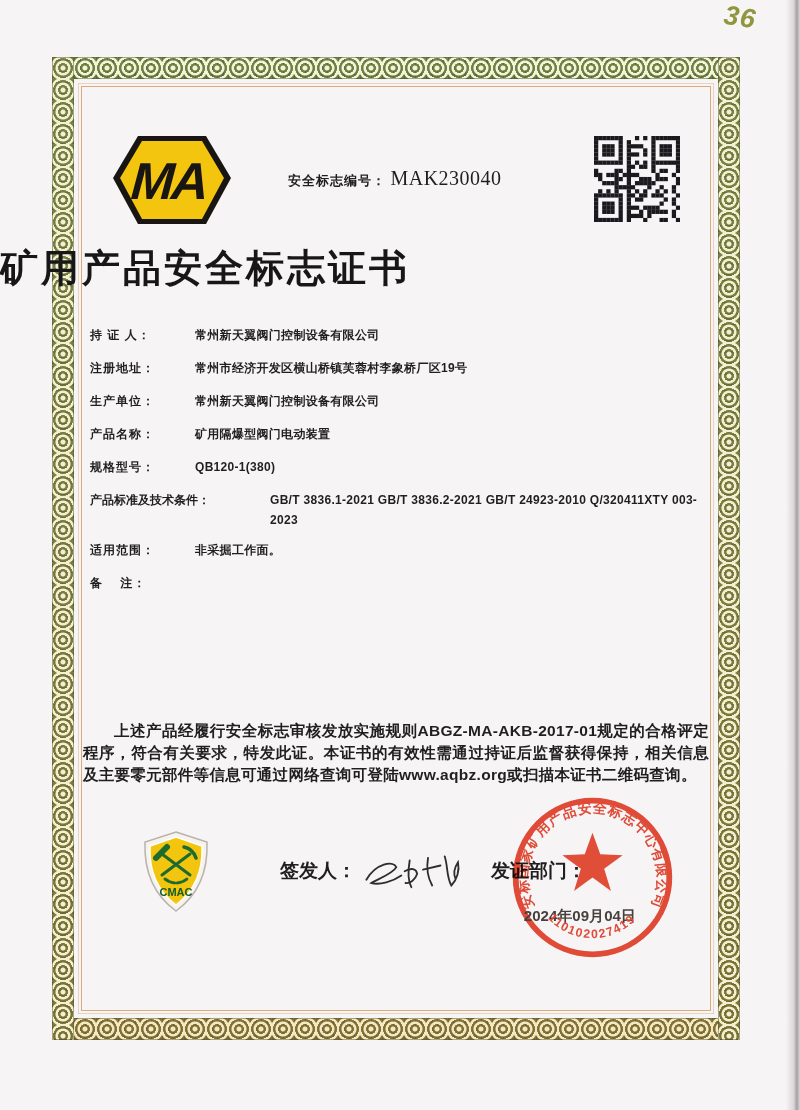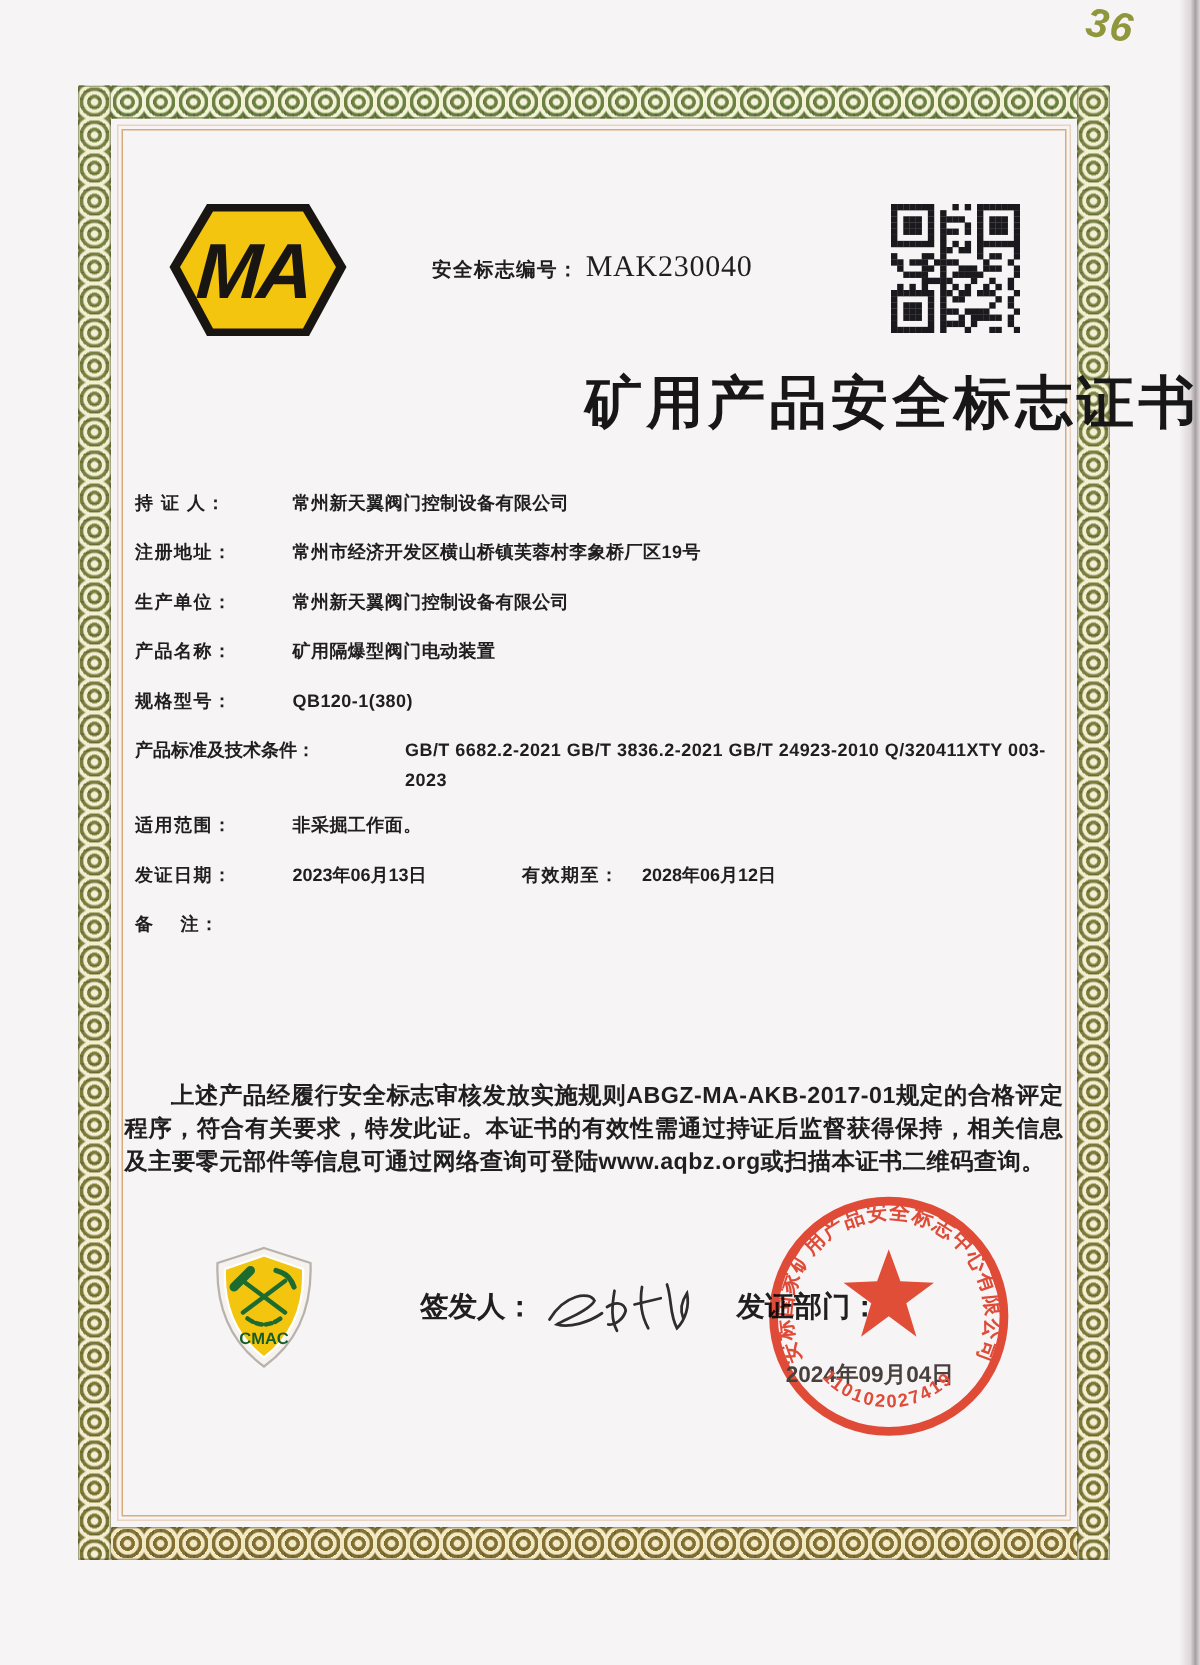--- a/index.html
+++ b/index.html
@@ -51,21 +51,21 @@
     position:absolute;left:81px;top:86px;width:628px;height:923px;
     border:1px solid #d9ab7a;outline:1px solid rgba(217,171,122,.45);outline-offset:2px;
   }
   
   .ma-logo{position:absolute;left:110px;top:133px;}
   .certno{position:absolute;left:288px;top:167px;white-space:nowrap;}
   .certno .cl{font-size:13px;font-weight:bold;letter-spacing:1px;}
   .certno .cv{font-family:"Liberation Serif",serif;font-size:20px;letter-spacing:.5px;}
   .qr{position:absolute;left:594px;top:136px;}
   .title{
-    position:absolute;left:0;top:243px;width:100%;text-align:right;
+    position:absolute;left:0;top:243px;width:100%;text-align:left;
     font-size:38px;font-weight:900;letter-spacing:3px;color:#171717;
   }
   
   .fields{position:absolute;left:90px;top:325px;width:622px;}
   .row{display:flex;margin-bottom:12px;font-weight:bold;font-size:12px;line-height:21px;}
   .row .lab{width:105px;flex:none;white-space:pre;letter-spacing:1px;}
   .row .val{flex:1;letter-spacing:.3px;}
   .row.wide .lab{width:180px;letter-spacing:0;}
   .row.wide{line-height:20px;margin-bottom:10px;}
   .row.dates .val1{width:153px;flex:none;}
@@ -352,32 +352,26 @@
     <div class="row">
         <span class="lab">产品名称：</span>
         <span class="val">矿用隔爆型阀门电动装置</span>
       </div>
     <div class="row">
         <span class="lab">规格型号：</span>
         <span class="val">QB120-1(380)</span>
       </div>
     <div class="row wide">
         <span class="lab">产品标准及技术条件：</span>
-        <span class="val">GB/T 6682.2-2021 GB/T 3836.2-2021 GB/T 24923-2010 Q/320411XTY 003-2023</span>
+        <span class="val">GB/T 3836.1-2021 GB/T 3836.2-2021 GB/T 24923-2010 Q/320411XTY 003-2023</span>
       </div>
     <div class="row">
         <span class="lab">适用范围：</span>
         <span class="val">非采掘工作面。</span>
       </div>
-    <div class="row dates">
-      <span class="lab">发证日期：</span>
-      <span class="val1">2023年06月13日</span>
-      <span class="lab2">有效期至：</span>
-      <span class="val2">2028年06月12日</span>
-    </div>
     <div class="row">
         <span class="lab">备    注：</span>
         <span class="val"></span>
       </div>
   </div>
 
   <div class="statement">上述产品经履行安全标志审核发放实施规则ABGZ-MA-AKB-2017-01规定的合格评定程序，符合有关要求，特发此证。本证书的有效性需通过持证后监督获得保持，相关信息及主要零元部件等信息可通过网络查询可登陆www.aqbz.org或扫描本证书二维码查询。</div>
 
   <svg class="cmac" width="72" height="84" viewBox="0 0 72 84">
     <path d="M36,2 L67,12 C68,38 61,63 36,81 C11,63 4,38 5,12 Z" fill="#f6f3ee" stroke="#b7b2ac" stroke-width="1.5"></path>

